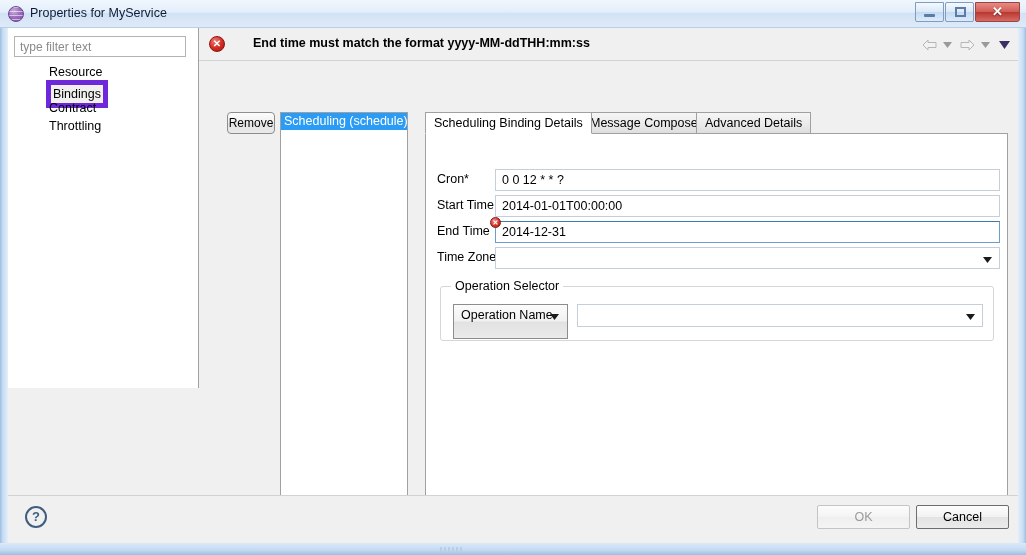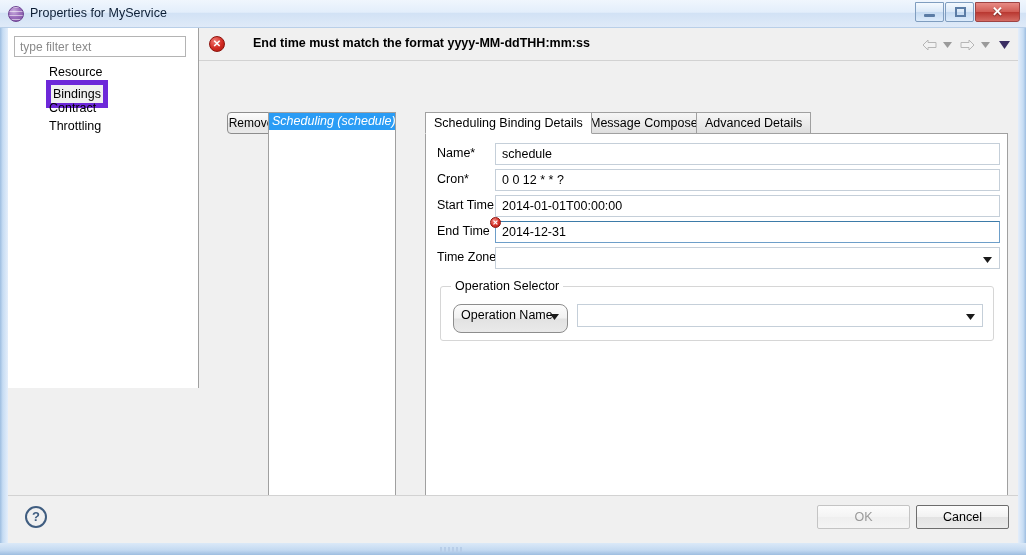--- a/index.html
+++ b/index.html
@@ -212,27 +212,26 @@
     background: linear-gradient(to bottom, #fcfcfc 0%, #f0f0f0 48%, #e2e2e2 52%, #eaeaea 100%);
     font-family: "Liberation Sans", sans-serif;
     font-size: 12px;
     color: #000;
     padding: 0;
     box-sizing: border-box;
     cursor: default;
   }
   #bindings-list {
     position: absolute;
-    left: 260px; top: 84px;
+    left: 272px; top: 84px;
     width: 128px; height: 388px;
     background: #ffffff;
     border: 1px solid #a0a0a0;
     box-sizing: border-box;
     overflow: hidden;
-    font-style: italic;
   }
   .binding-item {
     height: 17px;
     line-height: 17px;
     padding-left: 3px;
     font-size: 12.5px;
     white-space: nowrap;
   }
   .binding-item.selected {
     background: #2a9cf5;
@@ -365,23 +364,23 @@
     left: 10px; top: -8px;
     background: #ffffff;
     padding: 0 4px;
     font-size: 12.5px;
     color: #000;
     white-space: nowrap;
   }
   #operation-name-button {
     position: absolute;
     left: 12px; top: 17px;
-    width: 115px; height: 29px;
+    width: 115px; height: 35px;
     border: 1px solid #8d8d8d;
-    border-radius: 8px;
+    border-radius: 0;
     background: linear-gradient(to bottom, #fcfcfc 0%, #f1f1f1 48%, #e2e2e2 52%, #eaeaea 100%);
     box-sizing: border-box;
     cursor: default;
   }
   #operation-name-button .btn-text {
     position: absolute; left: 7px; top: 3px;
     font-size: 12.5px; color: #000; white-space: nowrap;
   }
   #operation-name-button .combo-arrow { right: 8px; top: 9px; }
   #operation-value-combo {
@@ -523,24 +522,20 @@
     </div>
 
     <div id="tab-strip">
       <div id="tab-0" class="tab active">Scheduling Binding Details</div>
       <div id="tab-1" class="tab">Message Composer</div>
       <div id="tab-2" class="tab">Advanced Details</div>
     </div>
 
     <div id="form-panel">
 
-      <div id="row-name" class="form-row">
-        <div class="form-label">Name*</div>
-        <input class="form-field" type="text" value="schedule" style="">
-      </div>
 
       <div id="row-cron" class="form-row">
         <div class="form-label">Cron*</div>
         <input class="form-field" type="text" value="0 0 12 * * ?" style="">
       </div>
 
       <div id="row-start" class="form-row">
         <div class="form-label">Start Time</div>
         <input class="form-field" type="text" value="2014-01-01T00:00:00" style="">
       </div>

